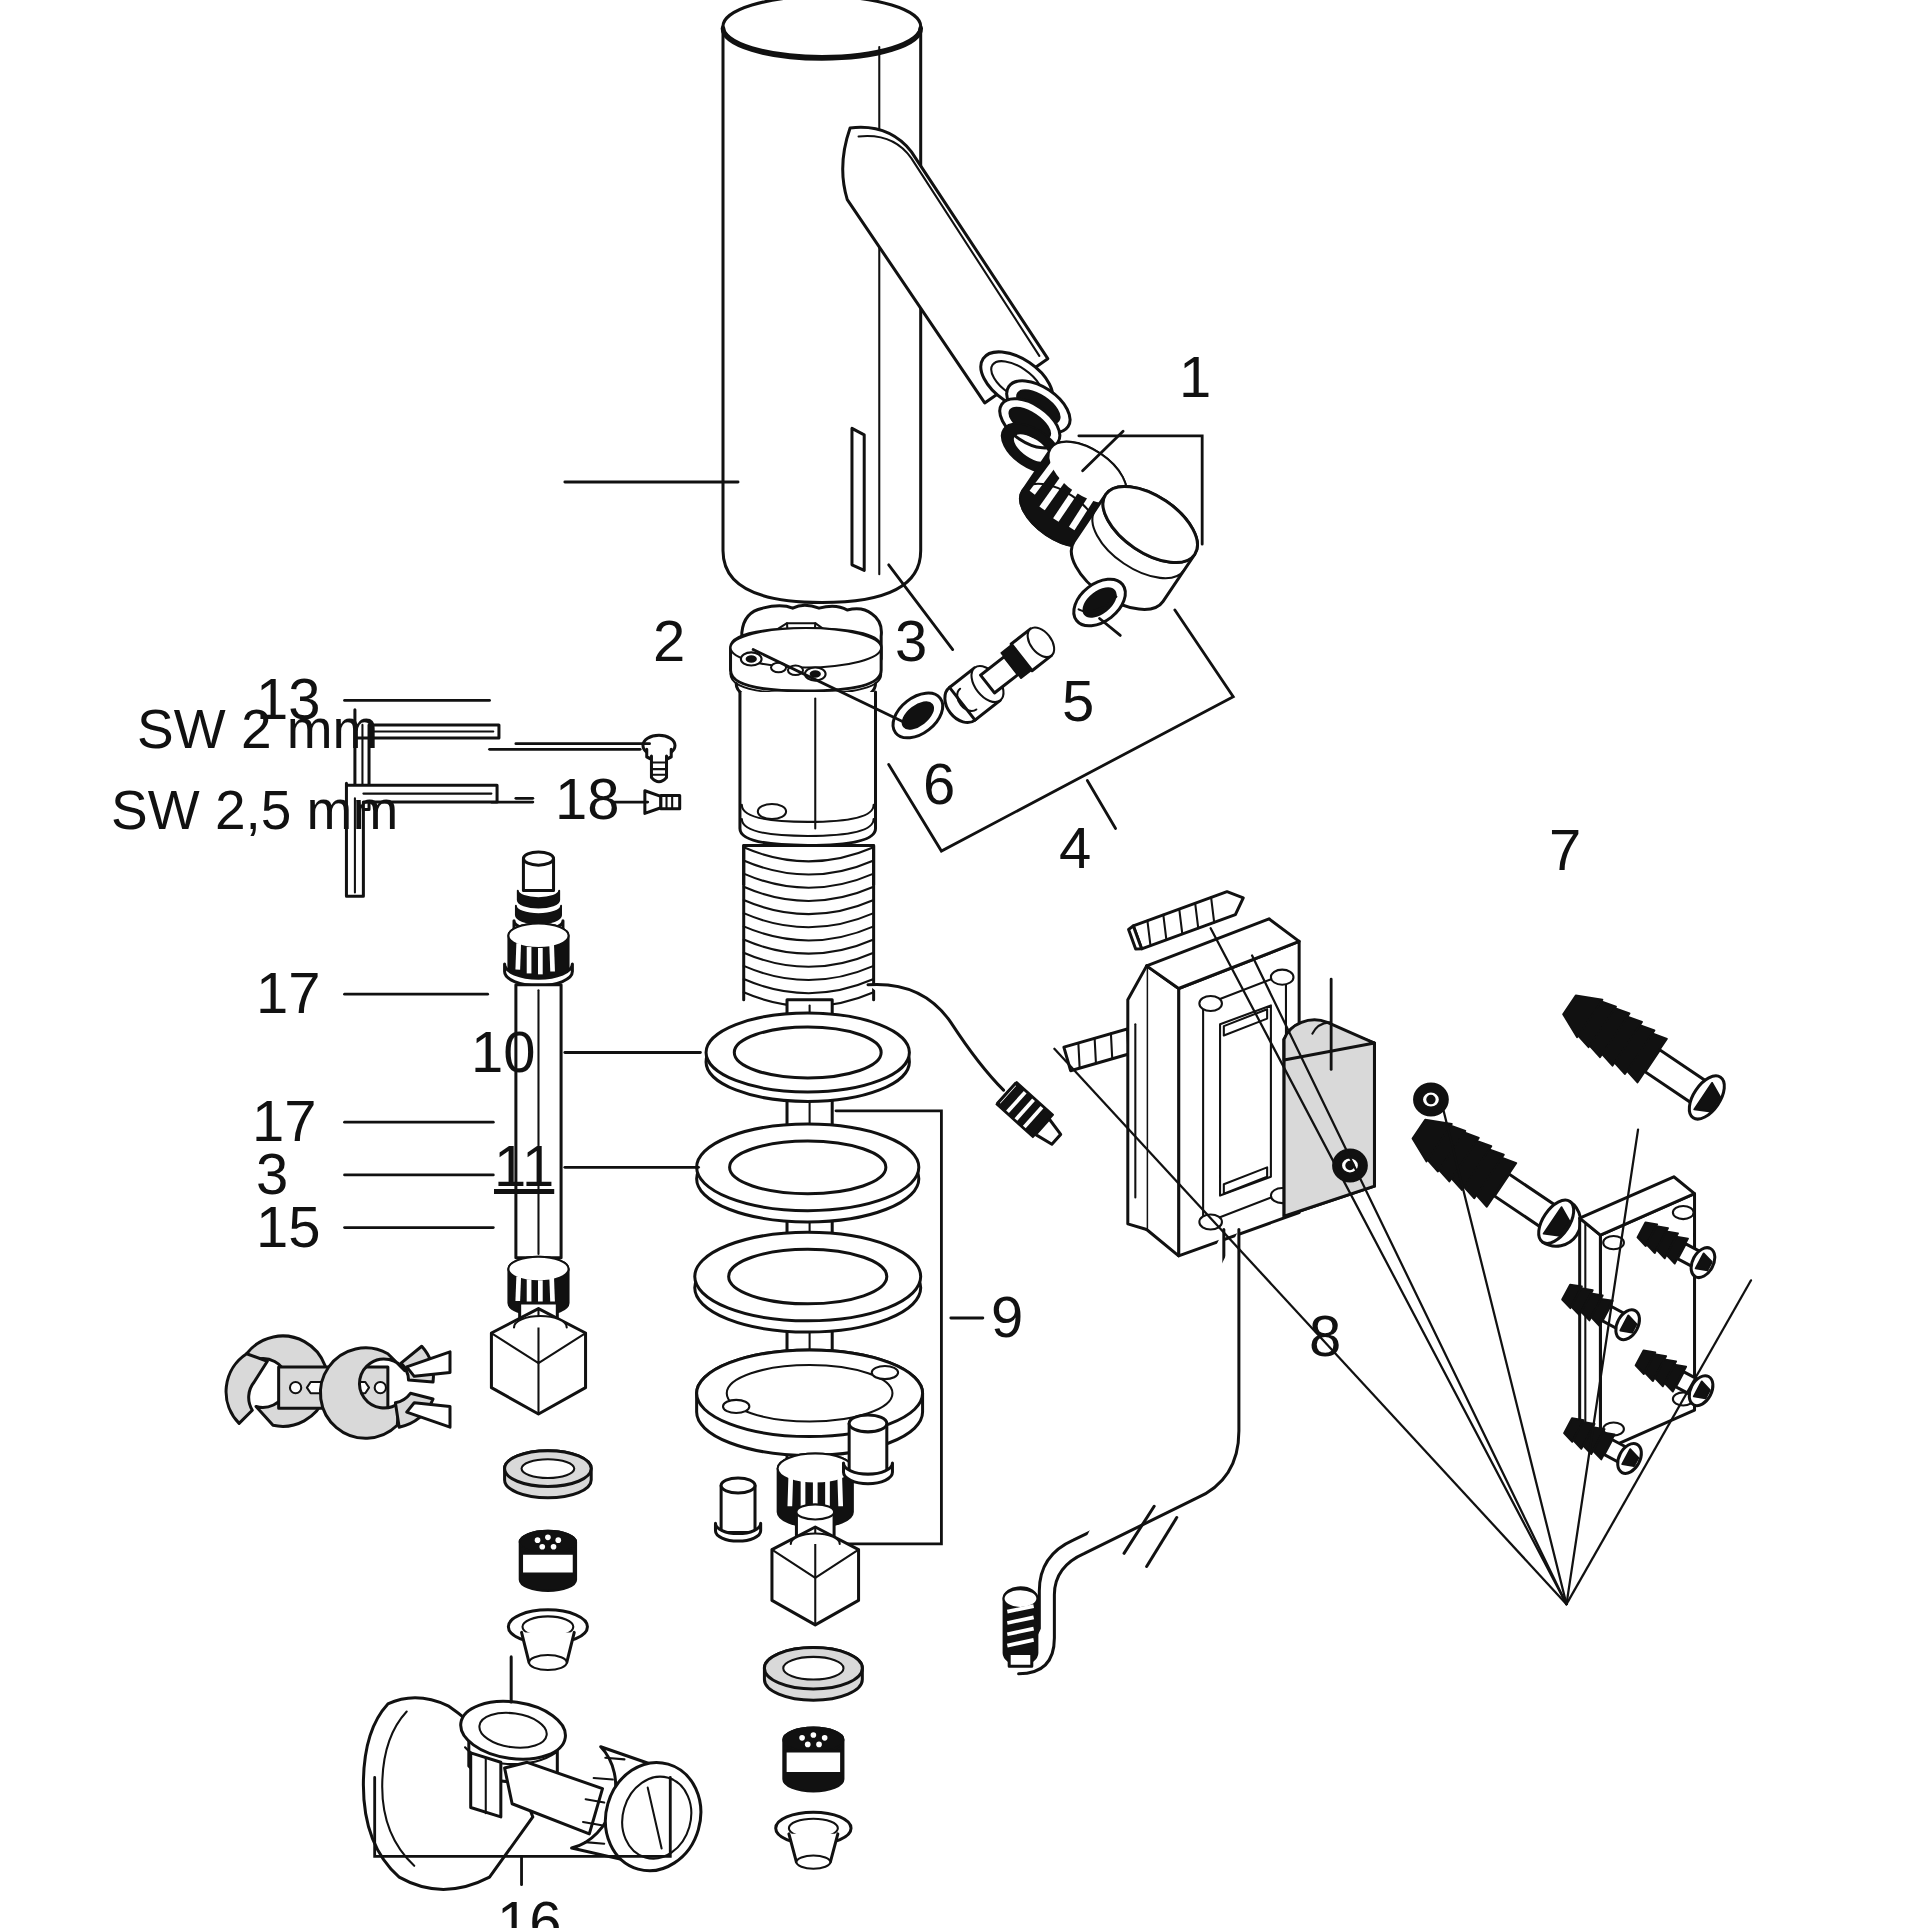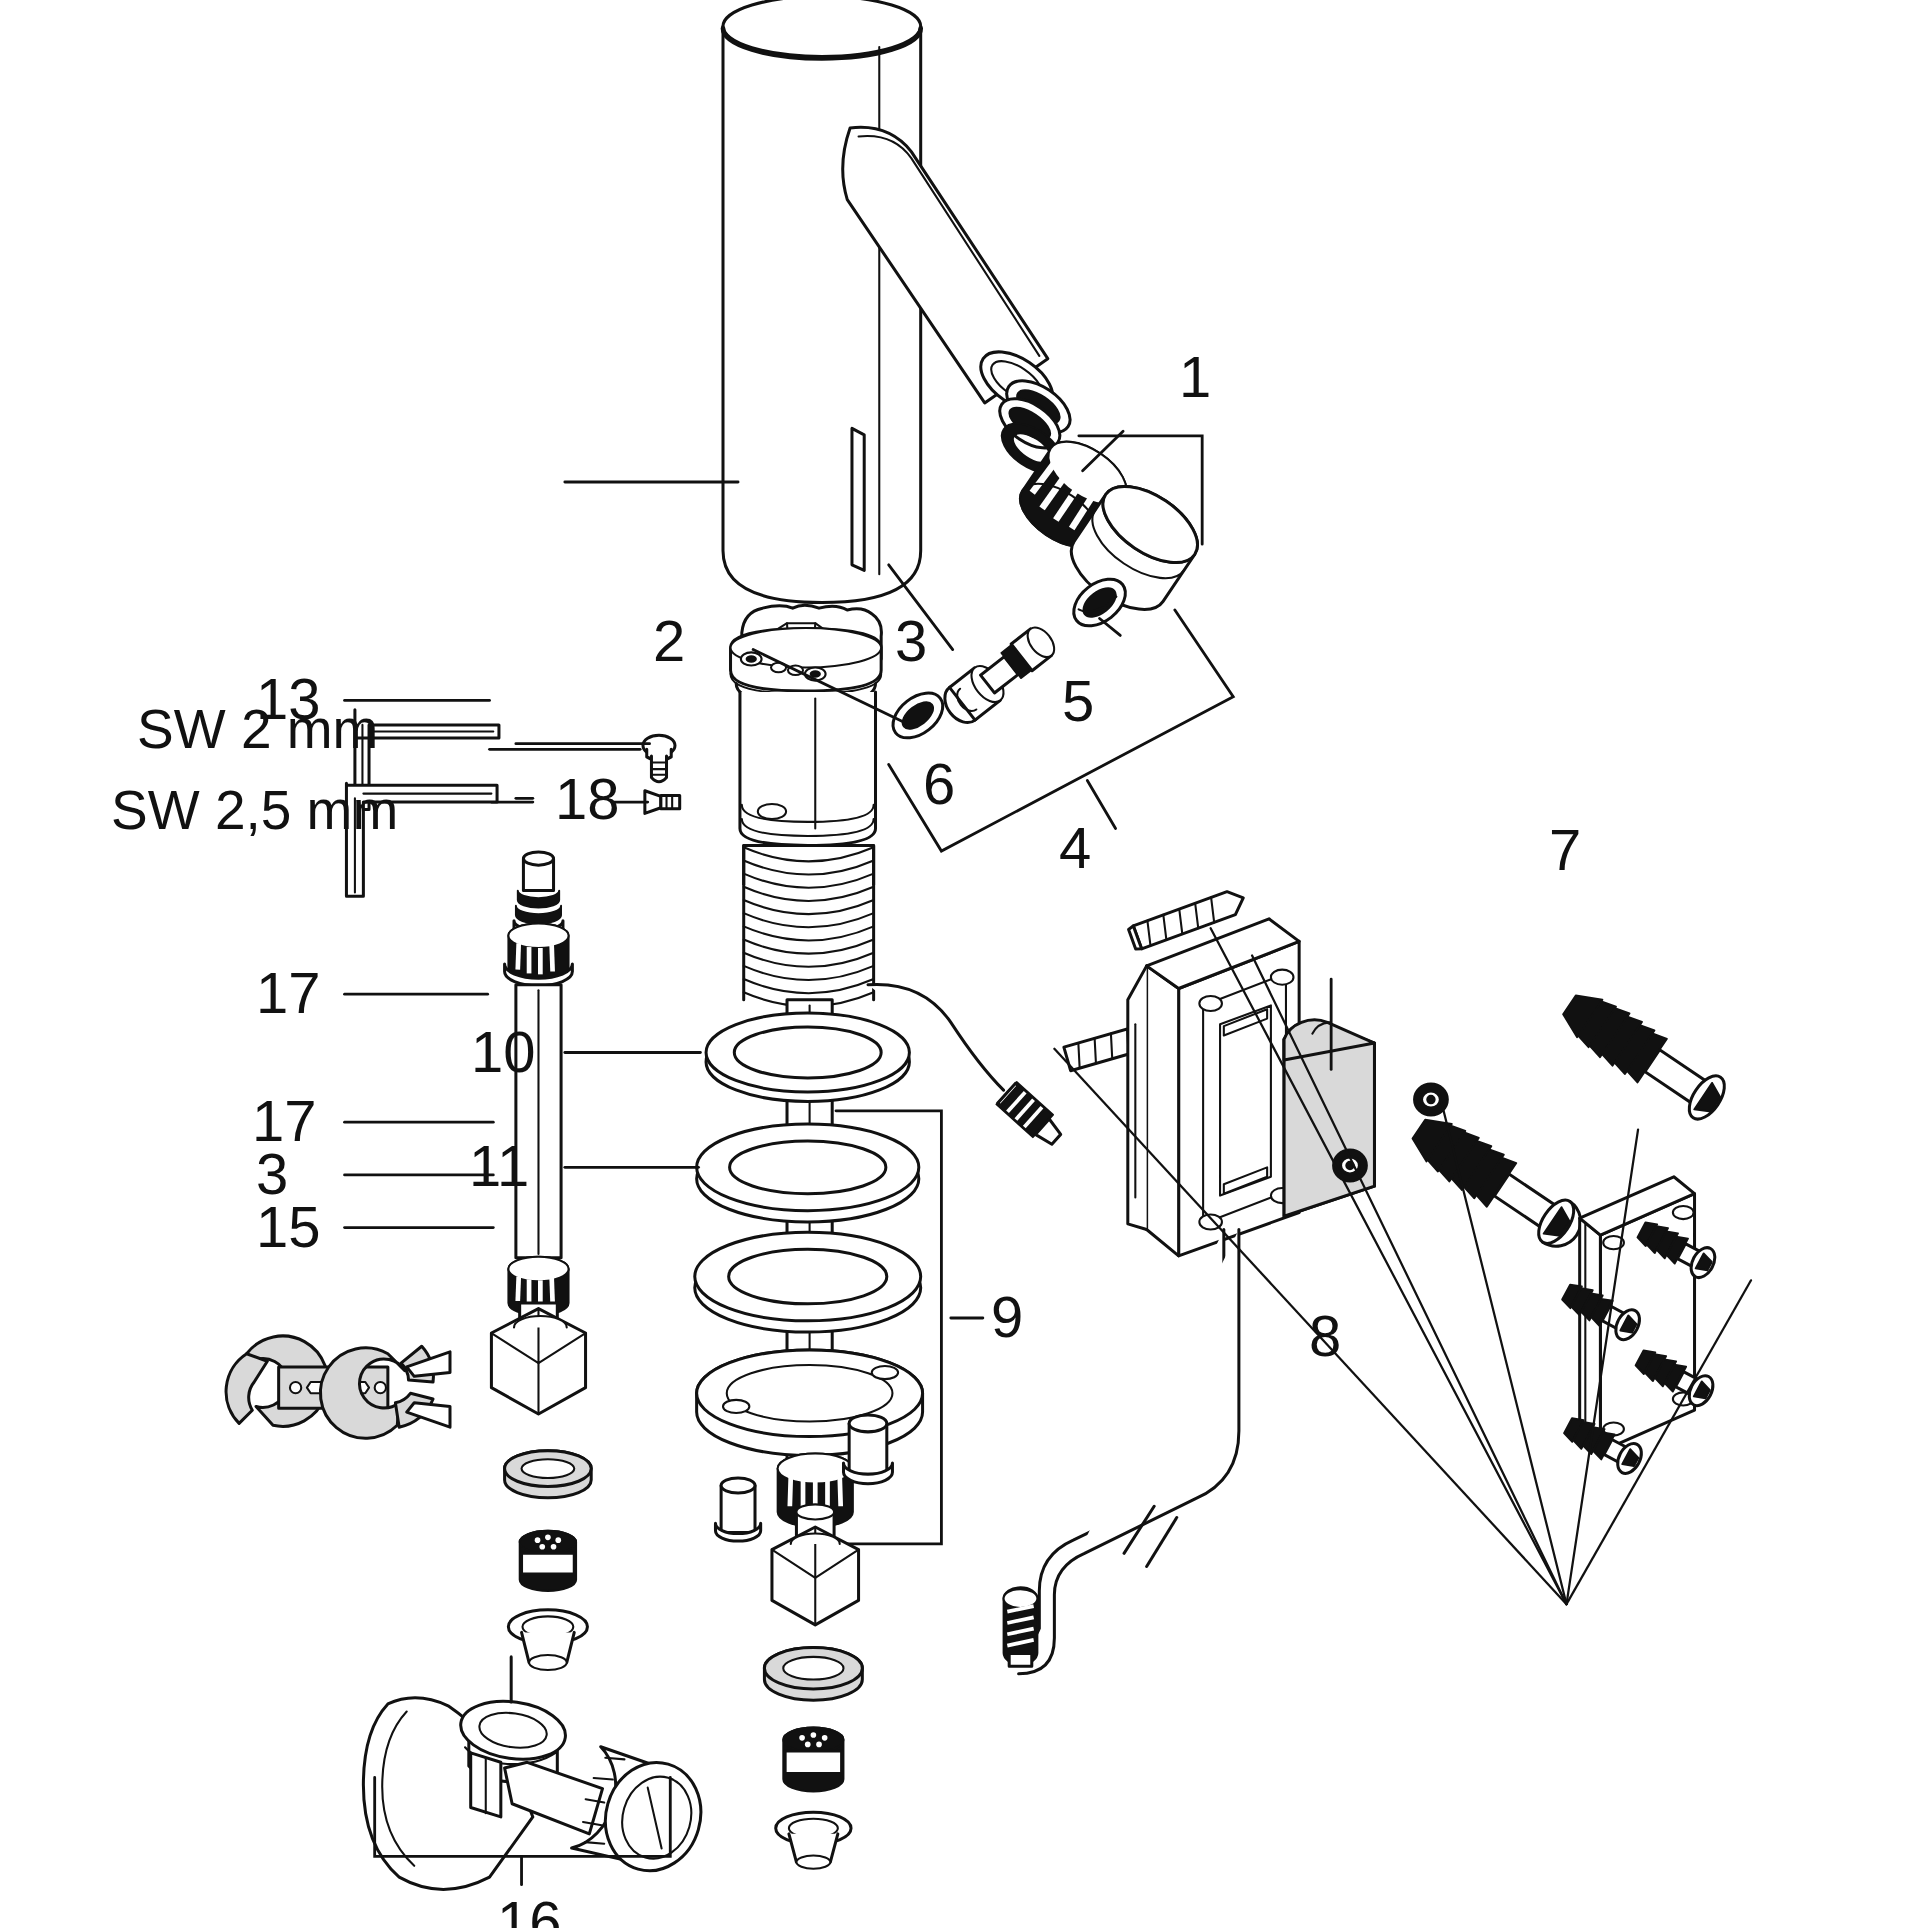--- a/index.html
+++ b/index.html
@@ -676,21 +676,21 @@
   <div class="callout num" style="left:1179px; top:348px;">1</div>
   <div class="callout num" style="left:653px;  top:612px;">2</div>
   <div class="callout num" style="left:895px;  top:612px;">3</div>
   <div class="callout num" style="left:1059px; top:819px;">4</div>
   <div class="callout num" style="left:1062px; top:672px;">5</div>
   <div class="callout num" style="left:923px;  top:755px;">6</div>
   <div class="callout num" style="left:1549px; top:821px;">7</div>
   <div class="callout num" style="left:1309px; top:1307px;">8</div>
   <div class="callout num" style="left:991px; top:1288px;">9</div>
   <div class="callout num" style="left:471px;  top:1023px;">10</div>
-  <div class="callout num" style="left:469px;  top:1137px;">11</div>
+  <div class="callout num" style="left:494px;  top:1137px;text-decoration:underline;">11</div>
   <div class="callout num" style="left:256px;  top:964px;">17</div>
   <div class="callout num" style="left:256px;  top:670px;">13</div>
   <div class="callout num" style="left:256px;  top:1145px;">3</div>
   <div class="callout num" style="left:256px;  top:1198px;">15</div>
   <div class="callout num" style="left:497px;  top:1893px;">16</div>
   <div class="callout num" style="left:252px;  top:1092px;">17</div>
   <div class="callout num" style="left:555px;  top:770px;">18</div>
 
 </div>
 

